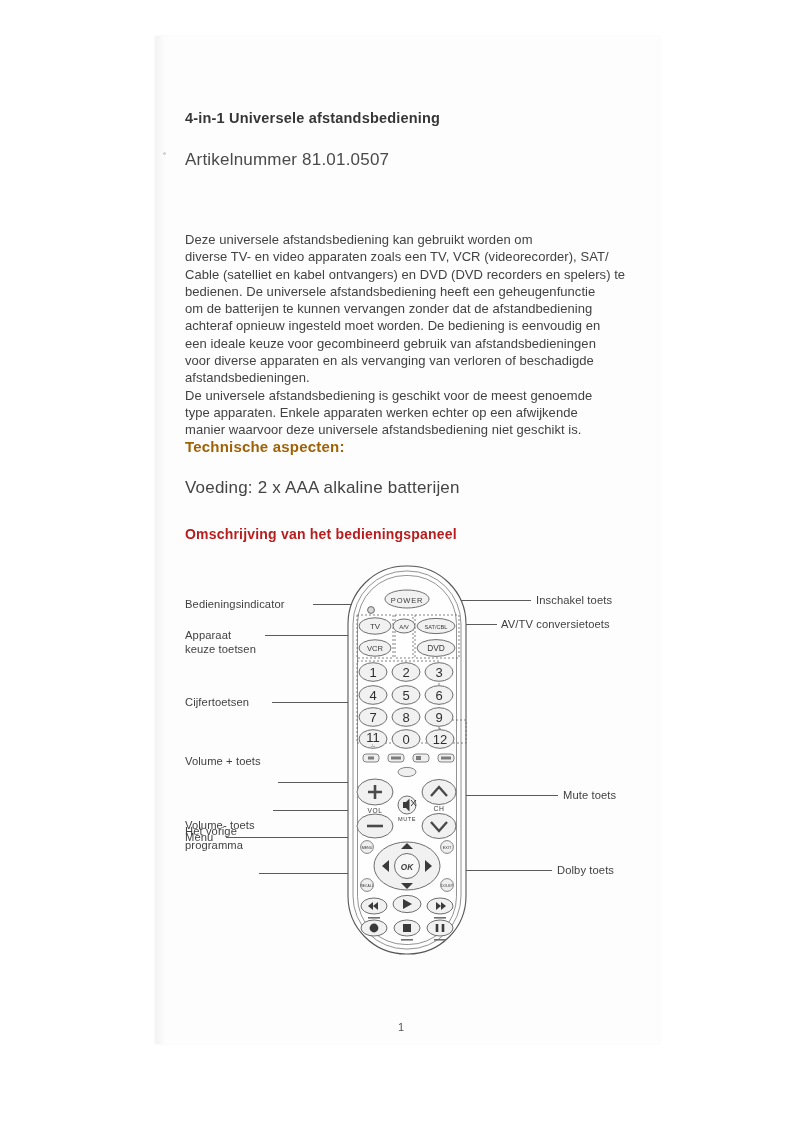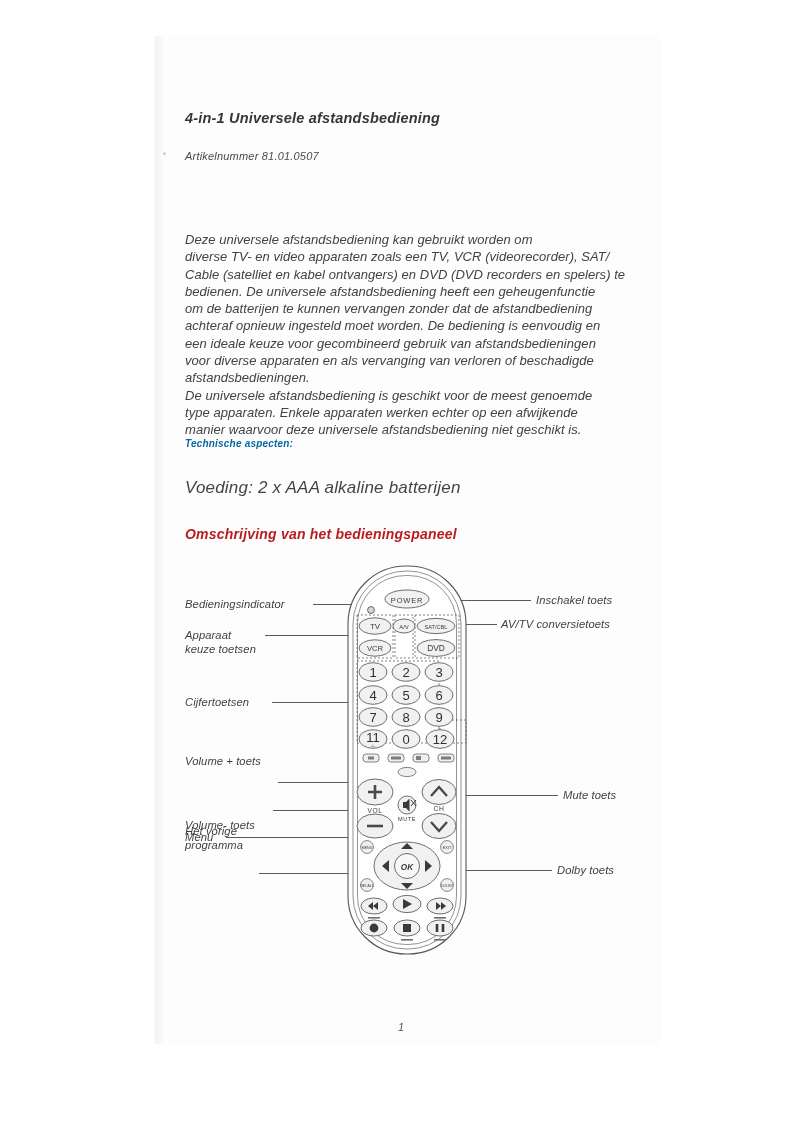--- a/index.html
+++ b/index.html
@@ -40,61 +40,60 @@
     left: 163px;
     top: 152px;
     width: 3px;
     height: 3px;
     background: #cfcfcf;
     border-radius: 50%;
   }
 
   .doc-text {
     color: #3b3b3b;
-    font-style: italic;
     -webkit-font-smoothing: antialiased;
   }
 
   
   #doc-title {
     position: absolute;
     left: 185px;
     top: 110px;
     font-size: 14.5px;
     font-weight: bold;
     letter-spacing: 0.2px;
     color: #363636;
   }
   #article-number {
     position: absolute;
     left: 185px;
     top: 150px;
-    font-size: 11px;
+    font-size: 17px;
     color: #4a4a4a;
     letter-spacing: 0.2px;
   }
   #intro-paragraph {
     position: absolute;
     left: 185px;
     top: 199px;
     width: 445px;
     font-size: 13px;
     line-height: 17.3px;
     color: #424242;
     letter-spacing: 0.05px;
     white-space: pre-line;
     margin-top: 32px;
   }
   #tech-heading {
     position: absolute;
     left: 185px;
     top: 438px;
-    font-size: 10px;
+    font-size: 15px;
     font-weight: bold;
-    color: #0369a1;
+    color: #a16207;
     letter-spacing: 0.2px;
   }
   #tech-power {
     position: absolute;
     left: 185px;
     top: 478px;
     font-size: 17px;
     color: #444;
     letter-spacing: 0.2px;
   }

